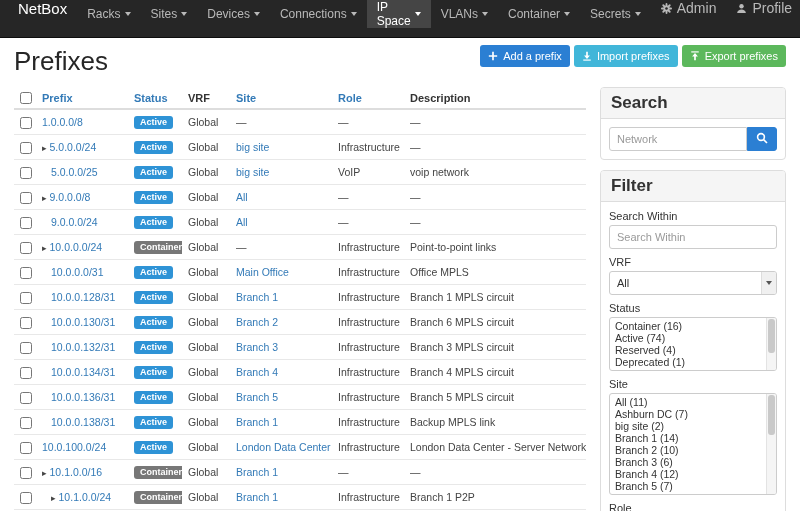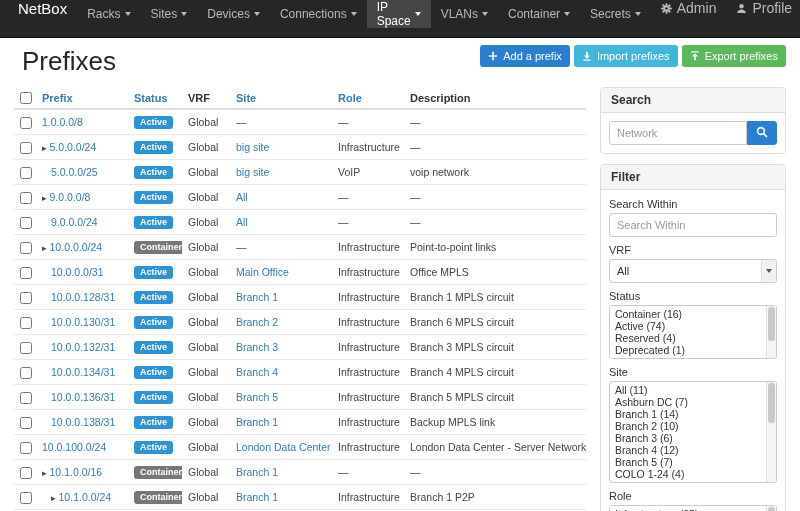--- a/index.html
+++ b/index.html
@@ -17,21 +17,21 @@
   .nav-item.active { background:var(--navbar-active-bg); color:#fff; }
   .caret { width:0; height:0; border-left:3.5px solid transparent; border-right:3.5px solid transparent;
            border-top:4px solid currentColor; margin-left:4px; display:inline-block; }
   .nav-right { display:flex; }
   .nav-right .nav-item { font-size:14px; }
   .nav-ico { display:inline-flex; margin-right:5px; }
   .nav-ico svg { display:block; }
   
   .container { padding:0 14px; }
   .page-header { display:flex; justify-content:space-between; align-items:flex-start; padding-top:5px; }
-  h1 { font-size:26px; font-weight:400; color:#262626; margin:3px 8px 10px; }
+  h1 { font-size:26px; font-weight:400; color:#262626; margin:3px 0 10px; }
   .actions { display:flex; gap:4px; margin-top:2px; }
   .btn { display:inline-flex; align-items:center; gap:5px; border:none; color:#fff; font-size:11px;
          padding:5px 8px; border-radius:3px; cursor:pointer; font-family:inherit; white-space:nowrap; }
   .btn-ico { display:inline-flex; }
   .main-row { display:flex; gap:14px; align-items:flex-start; }
   .table-area { flex:1; min-width:0; }
   .sidebar { width:186px; flex:none; }
   
   .prefix-table { width:100%; border-collapse:collapse; table-layout:fixed; }
   .prefix-table th { text-align:left; font-size:11px; padding:4px 6px; border-bottom:2px solid #ddd;
@@ -45,21 +45,21 @@
   .badge { display:inline-block; padding:2px 6px; font-size:9px; font-weight:700; color:#fff;
            border-radius:3px; line-height:1; }
   .badge-active { background:var(--badge-active); }
   .badge-container { background:var(--badge-container); }
   .arrow { color:#444; font-size:9px; margin-right:3px; }
   .indent { display:inline-block; }
   input[type=checkbox] { width:12px; height:12px; margin:0; vertical-align:middle; }
   
   .panel { border:1px solid #ddd; border-radius:4px; background:#fff; margin-bottom:10px; }
   .panel-heading { background:#f5f5f5; border-bottom:1px solid #ddd; border-radius:3px 3px 0 0;
-                   padding:5px 10px; font-size:12px; font-weight:700; color:#333; }
+                   padding:5px 10px; font-size:17px; font-weight:700; color:#333; }
   .panel-body { padding:8px; }
   .input-group { display:flex;border-radius:11px; }
   .txt { height:24px; border:1px solid #ccc; border-radius:3px; padding:0 7px; font-size:11px;
          color:#333; outline:none; font-family:inherit; }
   .txt::placeholder { color:#9a9a9a; }
   .full { width:100%; }
   .input-group .txt { flex:1; min-width:0; border-radius:3px 0 0 3px; }
   .search-btn { width:30px; height:24px; background:var(--btn-primary); border:1px solid var(--btn-primary);
                 border-radius:0 3px 3px 0; color:#fff; display:flex; align-items:center; justify-content:center;
                 cursor:pointer; }
@@ -400,20 +400,21 @@
                 <div class="sbar">
                   <div class="sthumb"></div>
                 </div>
               </div>
             </div>
             <div class="ffield">
               <label class="flabel">Site</label>
               <div class="listbox listbox-site">
                 <div class="opt">All (11)</div>
                 <div class="opt">Ashburn DC (7)</div>
+                <div class="opt">big site (2)</div>
                 <div class="opt">Branch 1 (14)</div>
                 <div class="opt">Branch 2 (10)</div>
                 <div class="opt">Branch 3 (6)</div>
                 <div class="opt">Branch 4 (12)</div>
                 <div class="opt">Branch 5 (7)</div>
                 <div class="opt">COLO 1-24 (4)</div>
                 <div class="sbar">
                   <div class="sthumb"></div>
                 </div>
               </div>

